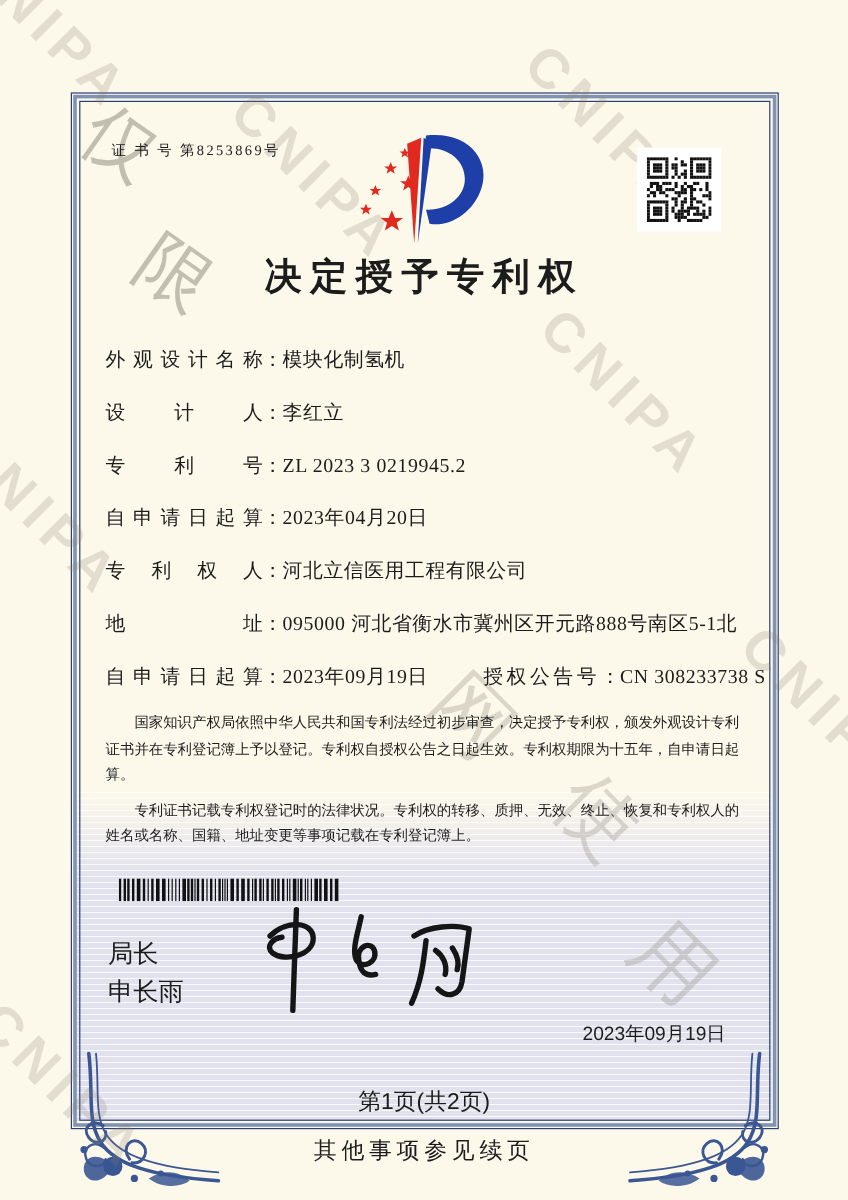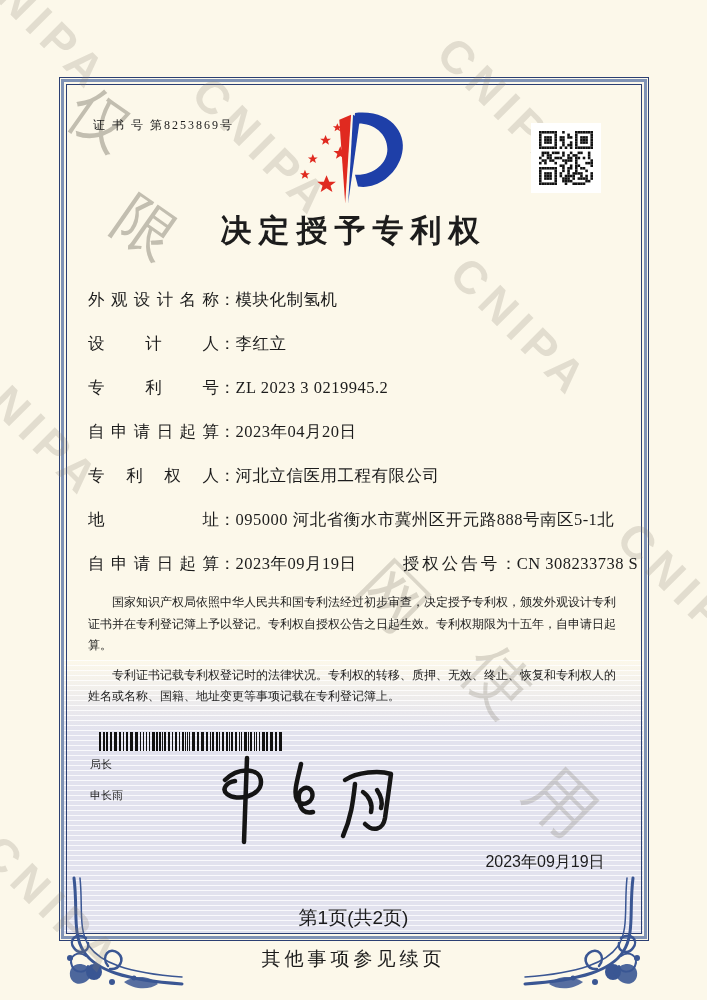--- a/index.html
+++ b/index.html
@@ -40,21 +40,21 @@
          font-size:31px; font-weight:bold; letter-spacing:7px; margin:0;}
   .fields{position:absolute; left:88px; top:289px; width:540px; font-size:16.5px;}
   .frow{height:44px; line-height:22px; white-space:nowrap;}
   .flabel{display:inline-block; width:131px; text-align:justify; text-align-last:justify; vertical-align:top;}
   .fvalue{letter-spacing:.5px;}
   .grant2{margin-left:42px;}
   .grant2 .glabel{letter-spacing:3px;}
   .paras{position:absolute; left:88px; top:592px; width:534px; font-size:12px; line-height:21.5px;}
   .paras p{margin:0 0 8px 0; text-indent:2em;}
   .barcode{position:absolute; left:99px; top:732px;}
-  .officer{position:absolute; left:90px; top:749px; font-size:11px; line-height:31px;
+  .officer{position:absolute; left:90px; top:780px; font-size:21px; line-height:31px;
            font-family:"Liberation Sans","DejaVu Sans",sans-serif;}
   .signature{position:absolute; left:195px; top:752px;}
   .issue-date{position:absolute; left:445px; top:852px; width:200px; text-align:center; font-size:16px;
               font-family:"Liberation Sans","DejaVu Sans",sans-serif;}
   .page-note{position:absolute; left:0; top:905px; width:100%; text-align:center; font-size:19px;
              font-family:"Liberation Sans","DejaVu Sans",sans-serif;}
   .cont-note{position:absolute; left:0; top:946px; width:100%; text-align:center; font-size:19px;
              letter-spacing:4px;}
 </style>
 </head>

